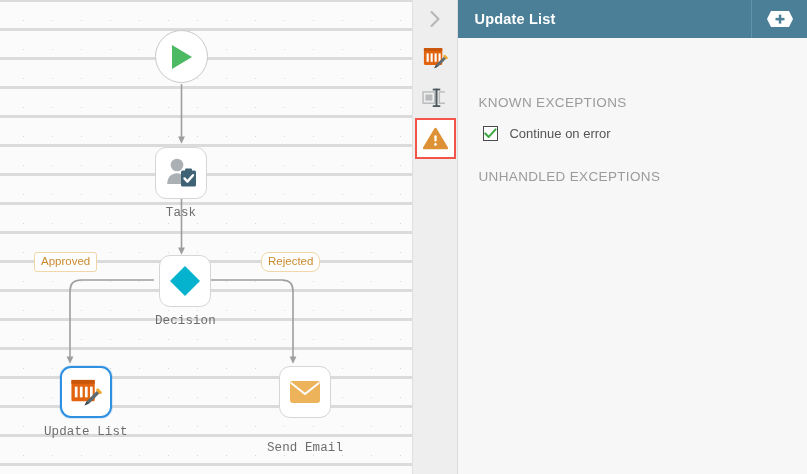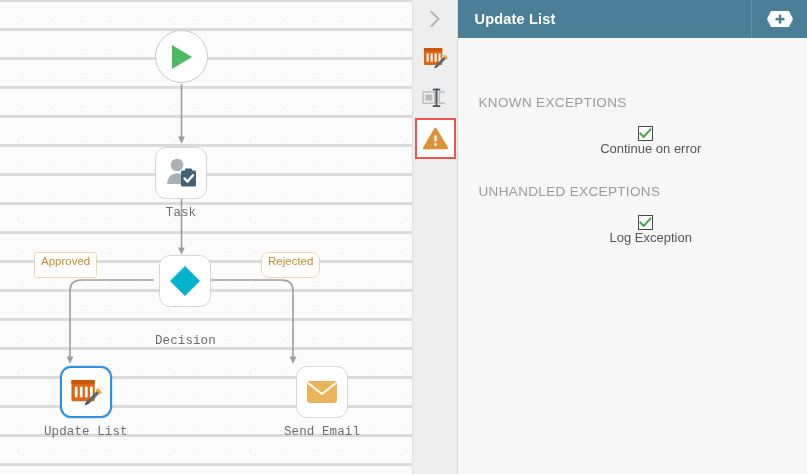--- a/index.html
+++ b/index.html
@@ -100,21 +100,21 @@
     letter-spacing: 0.1px;
   }
 
   .edge-label {
     position: absolute;
     background: #ffffff;
     border: 1px solid #f0d6a8;
     border-radius: 3px;
     color: #c98a2e;
     font-size: 11.5px;
-    padding: 2px 6px 9px 6px;
+    padding: 2px 6px 3px 6px;
     white-space: nowrap;
     line-height: 1.1;
   }
 
   
   .right {
     position: relative;
     width: 394px;
     height: 474px;
     display: flex;
@@ -191,21 +191,20 @@
     letter-spacing: 0.35px;
     margin-bottom: 16px;
   }
   .section-title.second {
     margin-top: 28px;
   }
   .check-row {
     display: flex;
     align-items: center;
     margin-left: 5px;
-    flex-direction: column;
   }
   .checkbox {
     width: 15px;
     height: 15px;
     border: 1.6px solid #4a4a4a;
     background: #ffffff;
     box-sizing: border-box;
     display: flex;
     align-items: center;
     justify-content: center;
@@ -255,21 +254,21 @@
           <circle cx="13" cy="8" r="6.3" fill="#aab0b4"></circle>
           <path d="M3.2,27 C3.2,19.5 8,16.2 13,16.2 C18,16.2 22.8,19.5 22.8,27 Z" fill="#aab0b4"></path>
           <rect x="17" y="13.5" width="15" height="16" rx="1.6" fill="#3f6274"></rect>
           <rect x="21" y="11.6" width="7" height="3.2" rx="1.1" fill="#3f6274"></rect>
           <path d="M20.5,21.4 L23.4,24.6 L29,18.2" stroke="#ffffff" stroke-width="2.4" fill="none" stroke-linecap="round" stroke-linejoin="round"></path>
         </svg>
       </div>
       <div class="node-label">Task</div>
     </div>
 
-    <div class="node" style="left:155px; top:255px;gap:20px;">
+    <div class="node" style="left:155px; top:255px;">
       <div class="node-box">
         <svg width="34" height="34" viewBox="0 0 34 34">
           <path d="M17,2 L32,17 L17,32 L2,17 Z" fill="#06b3ce"></path>
         </svg>
       </div>
       <div class="node-label">Decision</div>
     </div>
 
     <div class="node" style="left:44px; top:366px;">
       <div class="node-box selected">
@@ -281,21 +280,21 @@
           <rect x="16.4" y="11" width="2.8" height="11" fill="#ffffff"></rect>
           <rect x="21.6" y="11" width="2.8" height="11" fill="#ffffff"></rect>
           <path d="M16,30.5 L18.6,25.4 L30.4,13.6 L33,16.2 L21.2,28 Z" fill="#5e6a72"></path>
           <path d="M29.6,14.4 L32.2,17" stroke="#f0a830" stroke-width="3.2" stroke-linecap="round"></path>
           <path d="M16,30.5 L18.2,26.1 L20.5,28.4 Z" fill="#3f4850"></path>
         </svg>
       </div>
       <div class="node-label">Update List</div>
     </div>
 
-    <div class="node" style="left:284px; top:366px;">
+    <div class="node" style="left:267px; top:366px;gap:16px;">
       <div class="node-box">
         <svg width="32" height="26" viewBox="0 0 32 26">
           <rect x="1" y="2" width="30" height="22" rx="2.4" fill="#edb35a"></rect>
           <path d="M2.4,4.2 L16,15 L29.6,4.2" stroke="#ffffff" stroke-width="2" fill="none" stroke-linecap="round" stroke-linejoin="round"></path>
         </svg>
       </div>
       <div class="node-label">Send Email</div>
     </div>
 
     <div class="edge-label" style="left:34px; top:252px;">Approved</div>
@@ -364,26 +363,18 @@
         <div class="check-row">
           <span class="checkbox">
             <svg width="13" height="11" viewBox="0 0 13 11">
               <path d="M1.3,5.4 L4.7,8.9 L11.6,1.4" stroke="#3fa843" stroke-width="2.1" fill="none" stroke-linecap="round" stroke-linejoin="round"></path>
             </svg>
           </span>
           <span class="check-label">Continue on error</span>
         </div>
 
         <div class="section-title second">UNHANDLED EXCEPTIONS</div>
-        <div class="check-row">
-          <span class="checkbox">
-            <svg width="13" height="11" viewBox="0 0 13 11">
-              <path d="M1.3,5.4 L4.7,8.9 L11.6,1.4" stroke="#3fa843" stroke-width="2.1" fill="none" stroke-linecap="round" stroke-linejoin="round"></path>
-            </svg>
-          </span>
-          <span class="check-label">Log Exception</span>
-        </div>
 
       </div>
     </div>
   </div>
 
 </div>
 
 </body></html>

